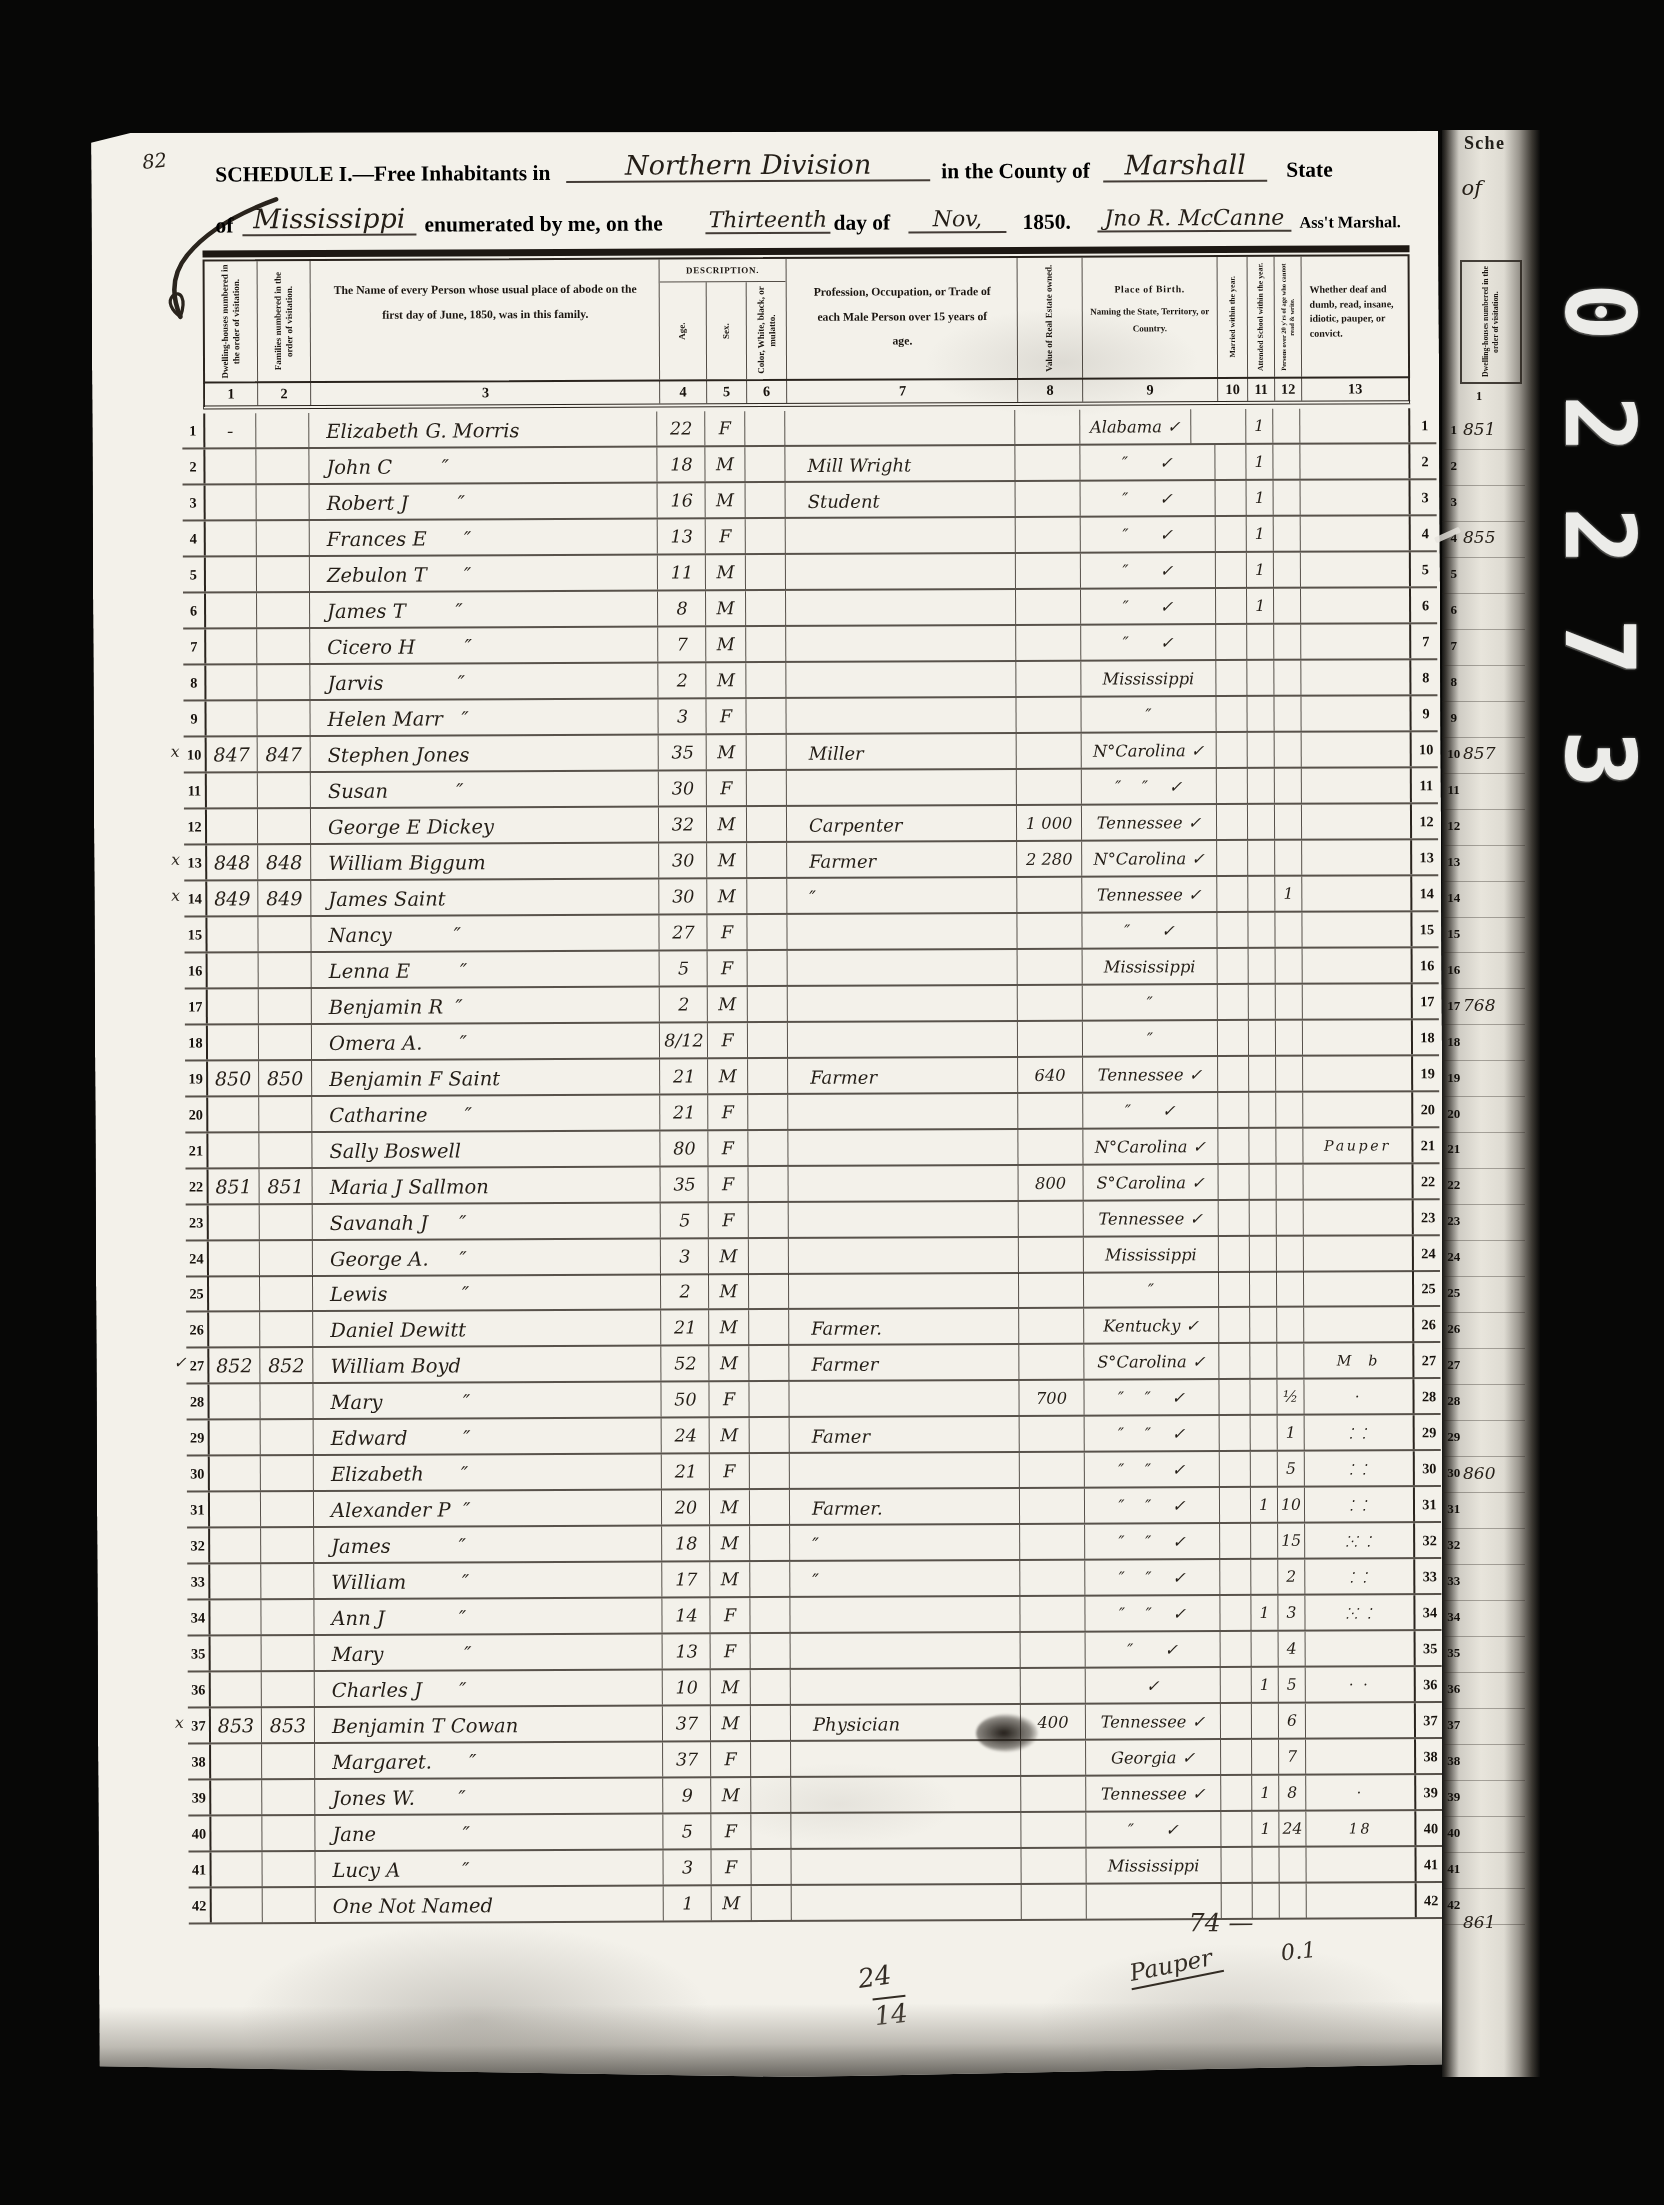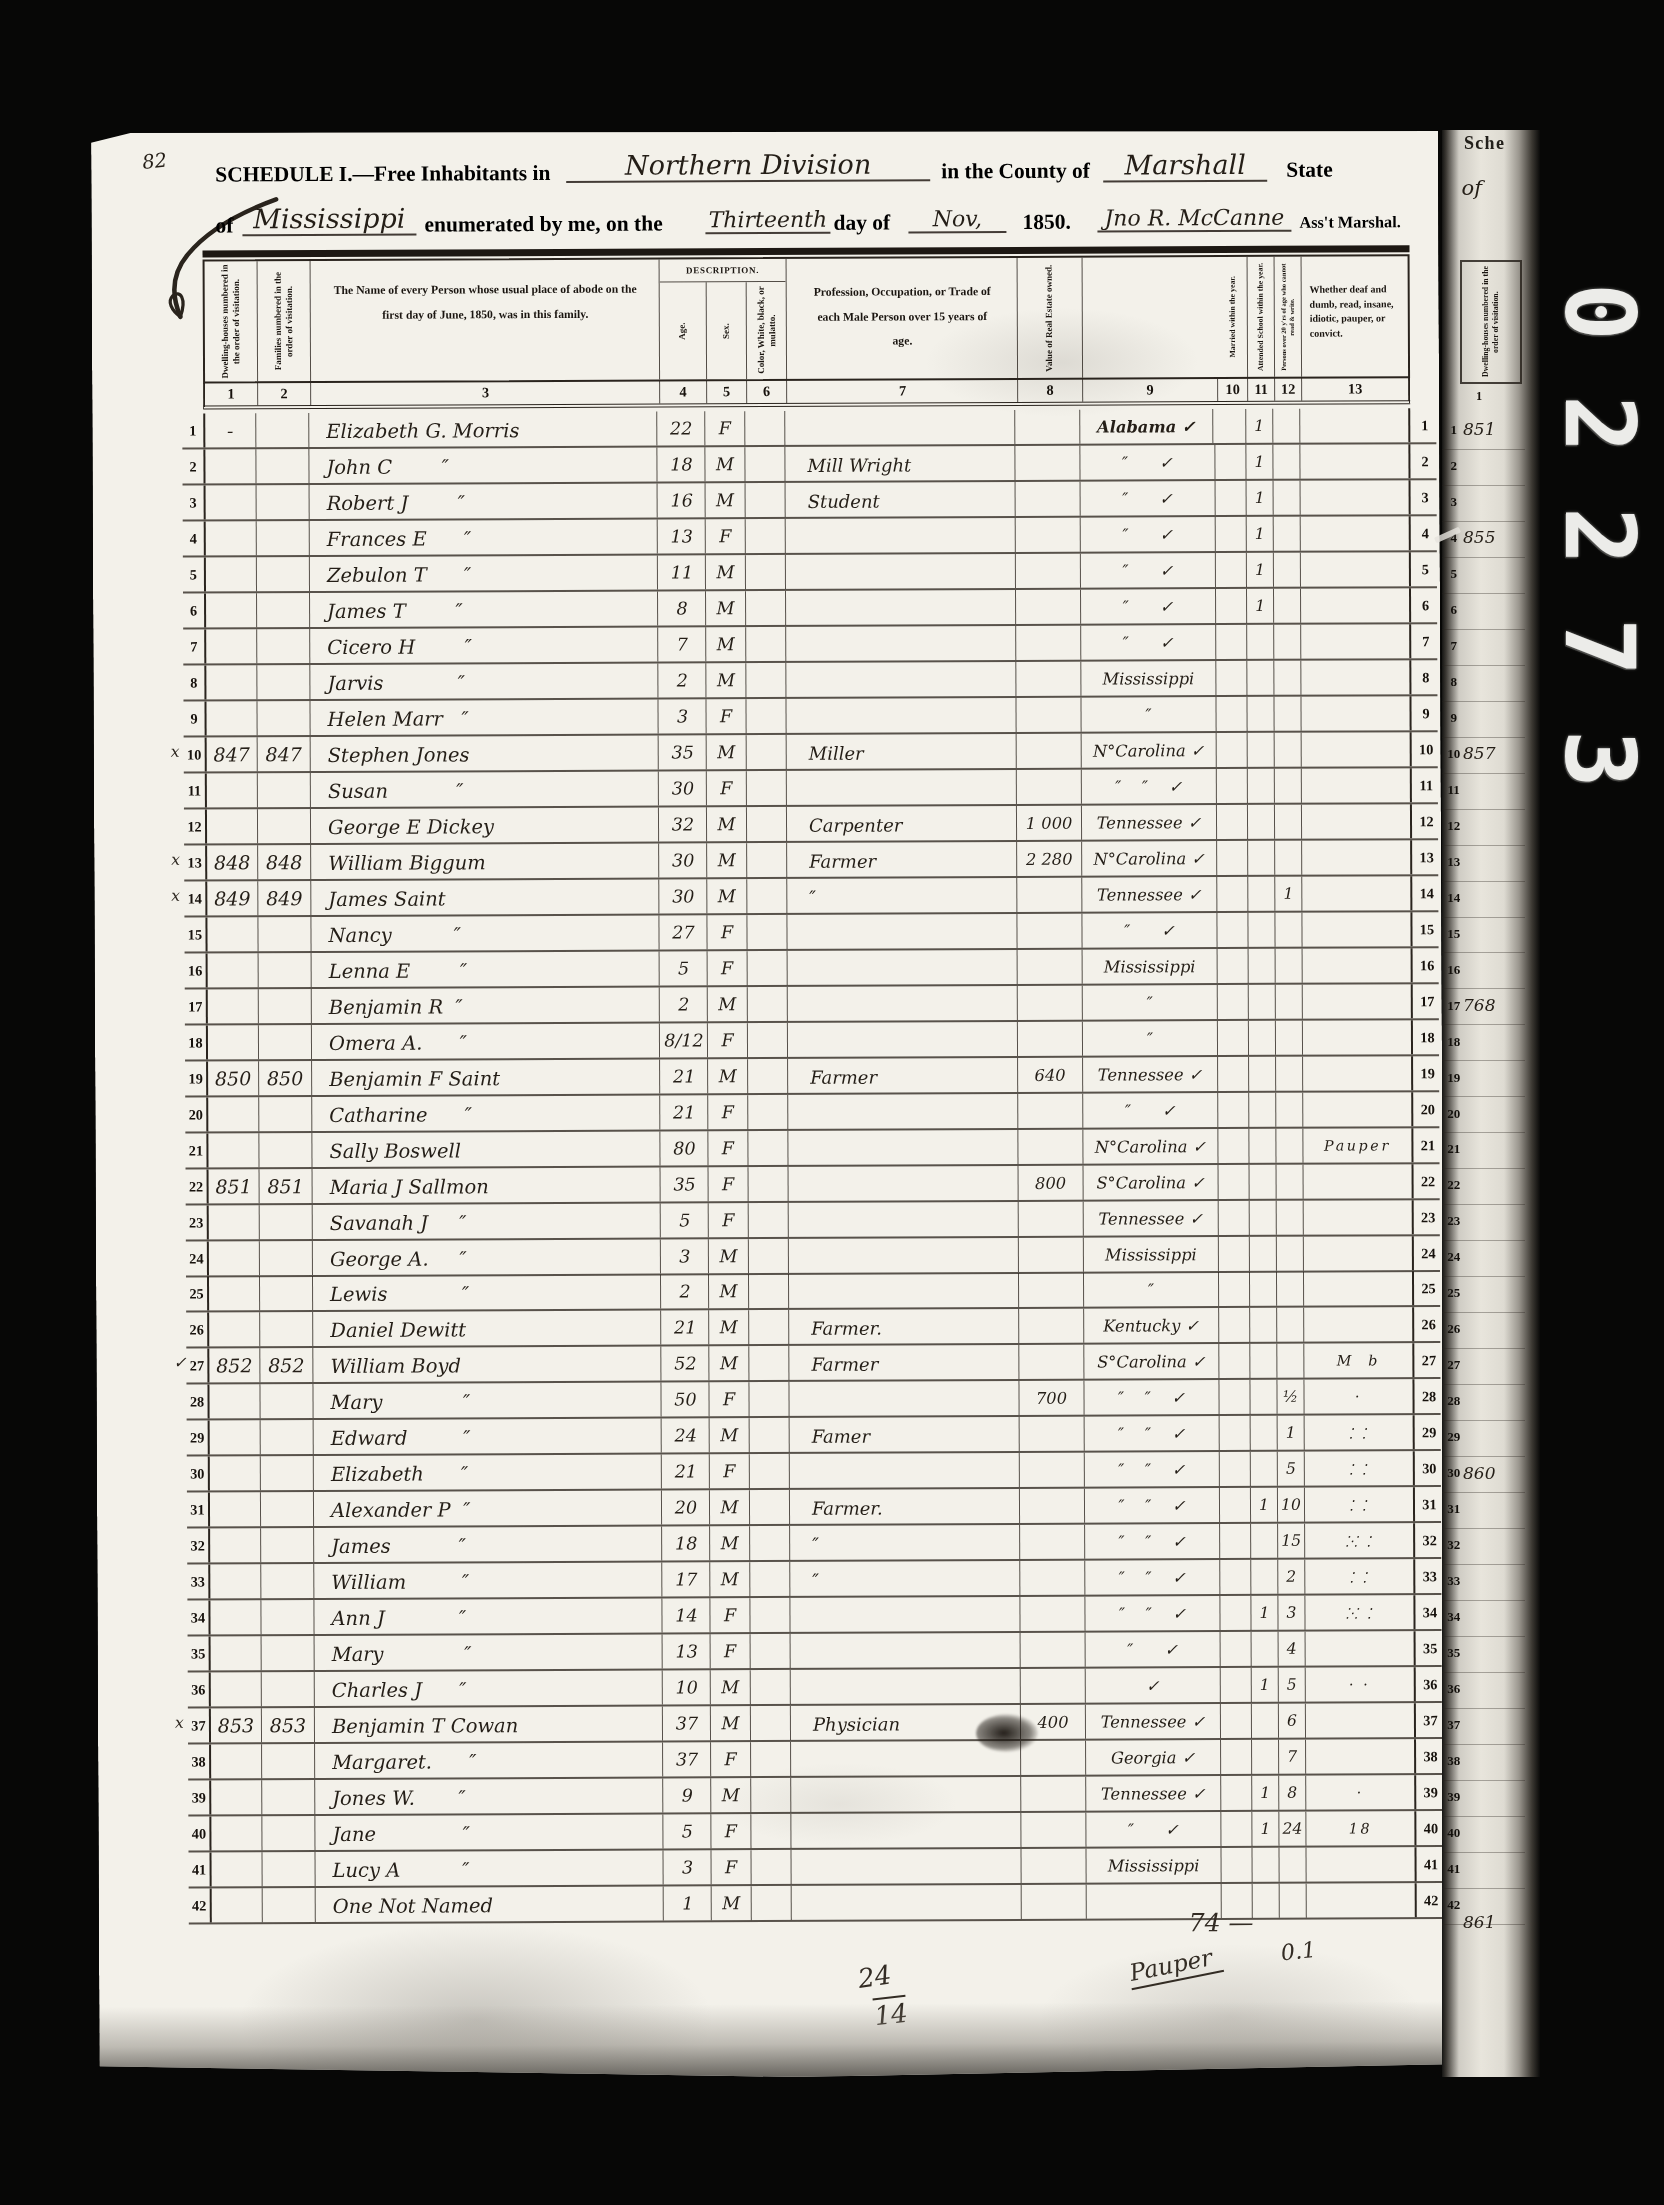--- a/index.html
+++ b/index.html
@@ -160,20 +160,24 @@
             <span class="vtext">Color, White, black, or mulatto.</span>
           </div>
         </div>
       </div>
       <div class="hcell" style="left:583px;width:230px;">
         <p class="h3text" style="font-size:11.7px;margin-top:22px;">Profession, Occupation, or Trade of each Male Person over 15 years of age.</p>
       </div>
       <div class="hcell vert" style="left:813px;width:65px;">
         <span class="vtext">Value of Real Estate owned.</span>
       </div>
+      <div class="hcell" style="left:878px;width:135px;">
+        <div class="capshead">Place of Birth.</div>
+        <div class="c9rest">Naming the State, Territory, or Country.</div>
+      </div>
       <div class="hcell vert" style="left:1013px;width:30px;">
         <span class="vtext" style="font-size:7.8px;">Married within the year.</span>
       </div>
       <div class="hcell vert" style="left:1043px;width:27px;">
         <span class="vtext" style="font-size:7.8px;">Attended School within the year.</span>
       </div>
       <div class="hcell vert" style="left:1070px;width:27px;">
         <span class="vtext" style="font-size:6.5px;">Persons over 20 y'rs of age who cannot read &amp; write.</span>
       </div>
       <div class="hcell last" style="left:1097px;width:108px;">
@@ -201,21 +205,21 @@
         <div class="trow" style="top: 0px; height: 36px;">
           <div class="cell k-rowno_l num nob" style="left: 0px; width: 21px;">1</div>
           <div class="cell k-dwelling hw c fl" style="left: 21px; width: 53px;">-</div>
           <div class="cell k-family hw c" style="left: 74px; width: 53px;"></div>
           <div class="cell k-name hw" style="left: 127px; width: 348px;">Elizabeth G. Morris</div>
           <div class="cell k-age hw c" style="left: 476px; width: 47px;">22</div>
           <div class="cell k-sex hw c" style="left: 523px; width: 40px;">F</div>
           <div class="cell k-color hw c" style="left: 563px; width: 40px;"></div>
           <div class="cell k-occupation hw" style="left: 603px; width: 230px;"></div>
           <div class="cell k-value hw c" style="left: 833px; width: 65px;"></div>
-          <div class="cell k-birthplace hw c" style="left: 898px; width: 133px; font-weight: bold;">Alabama ✓</div>
+          <div class="cell k-birthplace hw c" style="left: 898px; width: 111px;">Alabama ✓</div>
           <div class="cell k-m10 hw c" style="left: 1034px; width: 30px;"></div>
           <div class="cell k-s11 hw c" style="left: 1064px; width: 27px;">1</div>
           <div class="cell k-r12 hw c" style="left: 1091px; width: 27px;"></div>
           <div class="cell k-d13 hw c fr" style="left: 1118px; width: 110px;"></div>
           <div class="cell k-rowno_r num nob" style="left: 1231px; width: 23px;">1</div>
         </div>
         <div class="trow" style="top: 36px; height: 36px;">
           <div class="cell k-rowno_l num nob" style="left: 0px; width: 21px;">2</div>
           <div class="cell k-dwelling hw c fl" style="left: 21px; width: 53px;"></div>
           <div class="cell k-family hw c" style="left: 74px; width: 53px;"></div>

